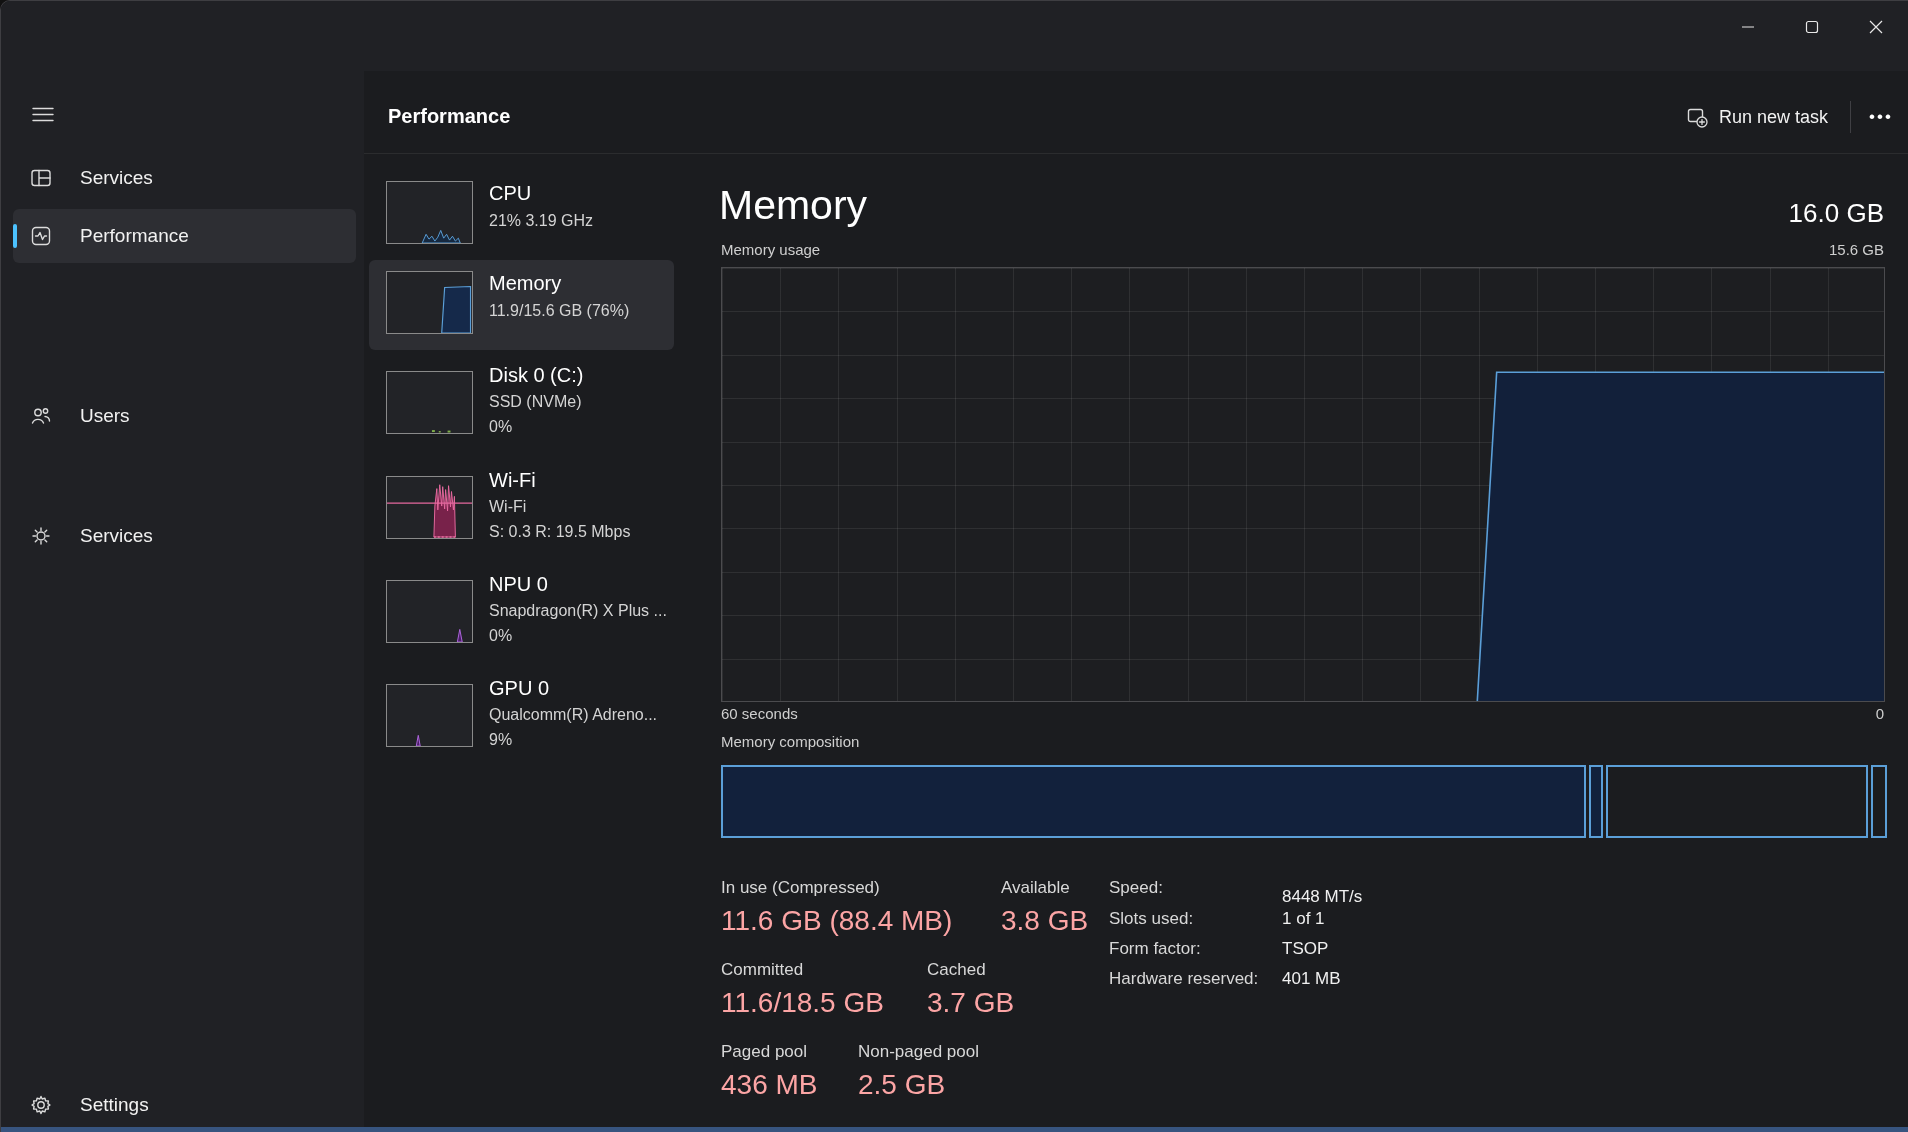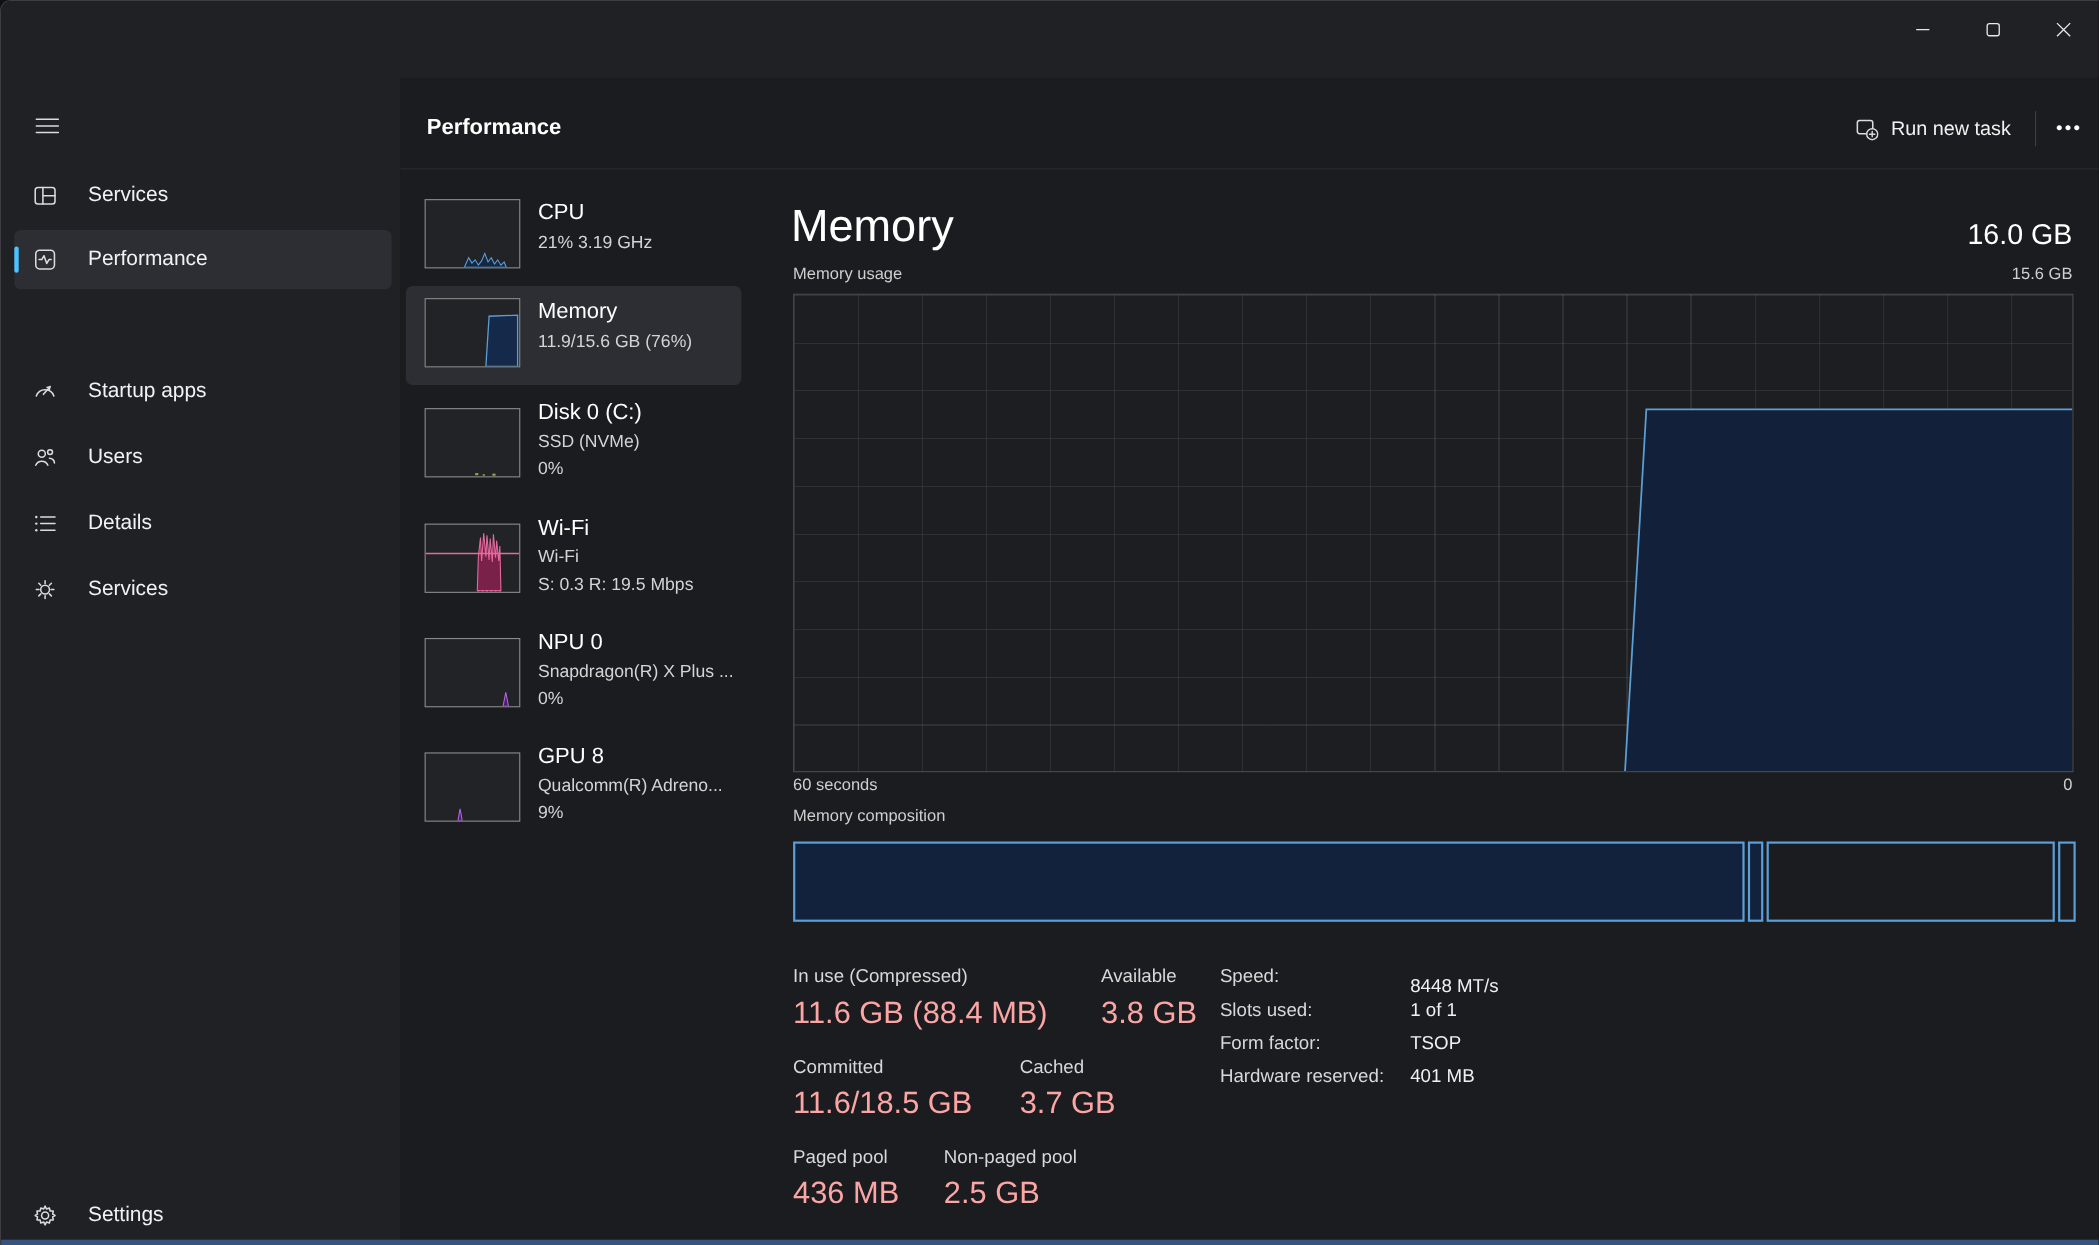--- a/index.html
+++ b/index.html
@@ -120,51 +120,32 @@
     <div class="nav-item selected" style="top:208px">
       <span class="accent-pill"></span>
       <svg class="nav-ic" viewBox="0 0 22 22">
           <rect class="st" x="2.5" y="2.5" width="17" height="17" rx="3.5"></rect>
           <path class="st" d="M5.5 11 H8 L10 7.5 L12.5 14.5 L14.5 11 H16.5"></path>
         </svg>
       <span class="nav-label">Performance</span>
     </div>
 
 
-    <div class="nav-item" style="top:328px">
-
-      <svg class="nav-ic" viewBox="0 0 22 22">
-          <path class="st" d="M3 15 A8.5 8.5 0 0 1 19 15"></path>
-          <path class="st" d="M9.5 13.5 L15.5 6.5"></path>
-          <path class="st" d="M15.5 6.5 L12.8 7.2 M15.5 6.5 L14.8 9.2"></path>
-        </svg>
-      <span class="nav-label">Startup apps</span>
-    </div>
 
     <div class="nav-item" style="top:388px">
 
       <svg class="nav-ic" viewBox="0 0 22 22">
           <circle class="st" cx="8" cy="7.5" r="3.2"></circle>
           <path class="st" d="M2.5 18 A6 6 0 0 1 13.5 18"></path>
           <circle class="st" cx="15.5" cy="6" r="2.2"></circle>
           <path class="st" d="M15 11.5 A4.5 4.5 0 0 1 19.5 16"></path>
         </svg>
       <span class="nav-label">Users</span>
     </div>
 
-    <div class="nav-item" style="top:448px">
-
-      <svg class="nav-ic" viewBox="0 0 22 22">
-          <path class="st" d="M7 5 H20 M7 11 H20 M7 17 H20"></path>
-          <circle cx="3" cy="5" r="1.1" fill="#dcdcdc"></circle>
-          <circle cx="3" cy="11" r="1.1" fill="#dcdcdc"></circle>
-          <circle cx="3" cy="17" r="1.1" fill="#dcdcdc"></circle>
-        </svg>
-      <span class="nav-label">Details</span>
-    </div>
 
     <div class="nav-item" style="top:508px">
 
       <svg class="nav-ic" viewBox="0 0 22 22">
           <circle class="st" cx="11" cy="11" r="4"></circle>
           <path class="st" d="M11 3 V5.5 M11 16.5 V19 M3 11 H5.5 M16.5 11 H19 M5.3 5.3 L7.1 7.1 M14.9 14.9 L16.7 16.7 M16.7 5.3 L14.9 7.1 M7.1 14.9 L5.3 16.7"></path>
         </svg>
       <span class="nav-label">Services</span>
     </div>
 
@@ -248,21 +229,21 @@
     <div class="perf-sub sub1">Snapdragon(R) X Plus ...</div>
     <div class="perf-sub sub2">0%</div>
   </div>
 
   <div class="perf-row t3" style="top:672px">
     <div class="thumb">
       <svg viewBox="0 0 87 63" preserveAspectRatio="none">
           <polygon points="30,63 32,52 34,63" fill="#4a1f66" stroke="#b066e0" stroke-width="1"></polygon>
         </svg>
     </div>
-    <div class="perf-title">GPU 8</div>
+    <div class="perf-title">GPU 0</div>
     <div class="perf-sub sub1">Qualcomm(R) Adreno...</div>
     <div class="perf-sub sub2">9%</div>
   </div>
 
   <div class="mem-title">Memory</div>
   <div class="mem-cap">16.0 GB</div>
   <div class="lbl-sm" style="left:720px;top:240px">Memory usage</div>
   <div class="lbl-sm" style="right:24px;top:240px">15.6 GB</div>
 
   <div class="chart">

